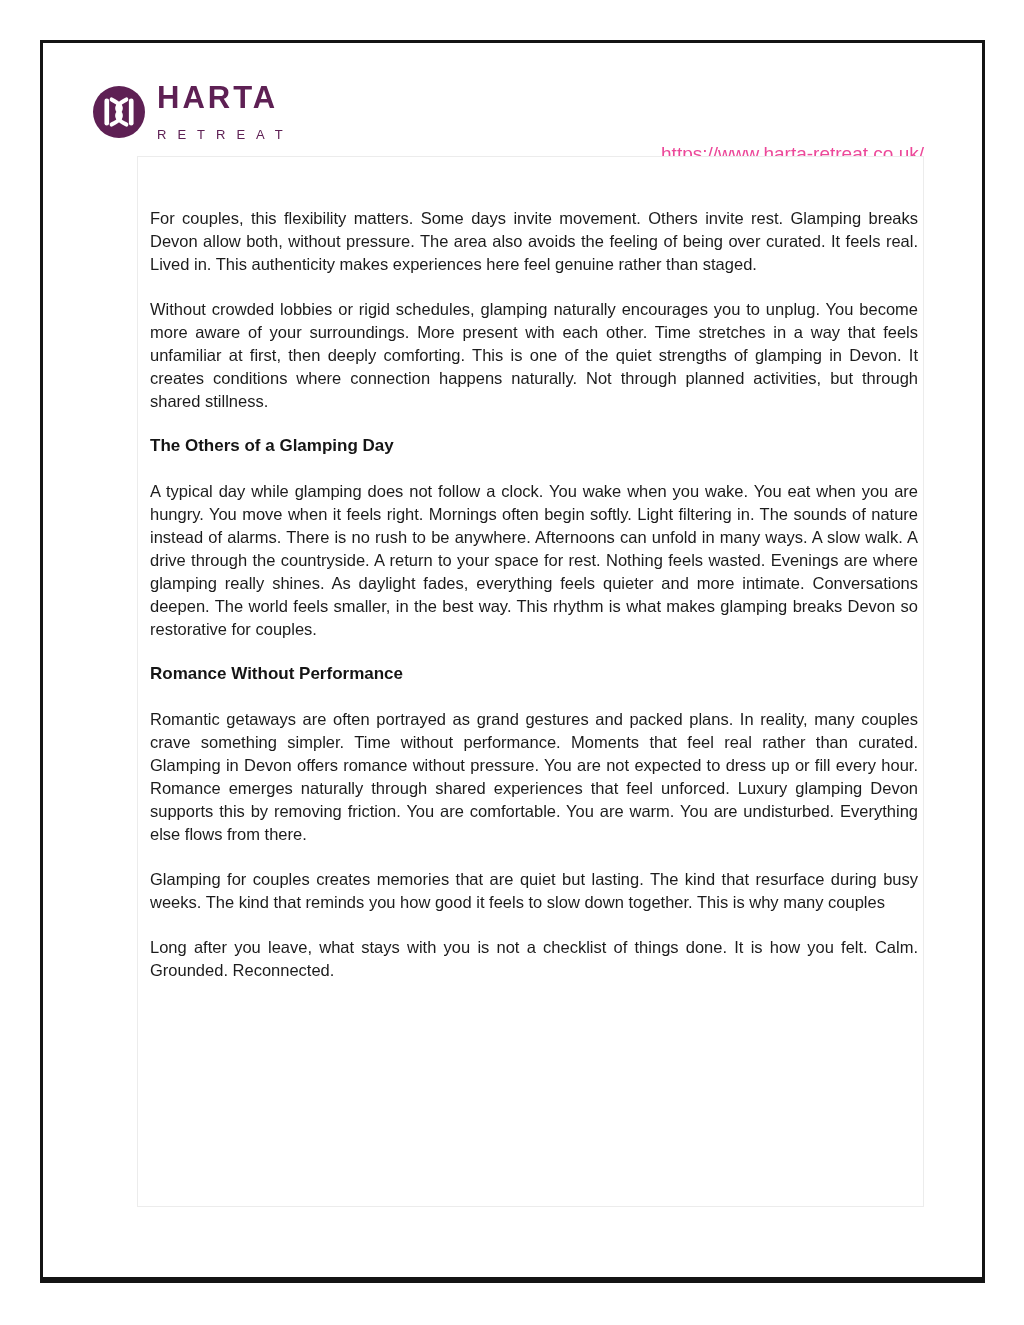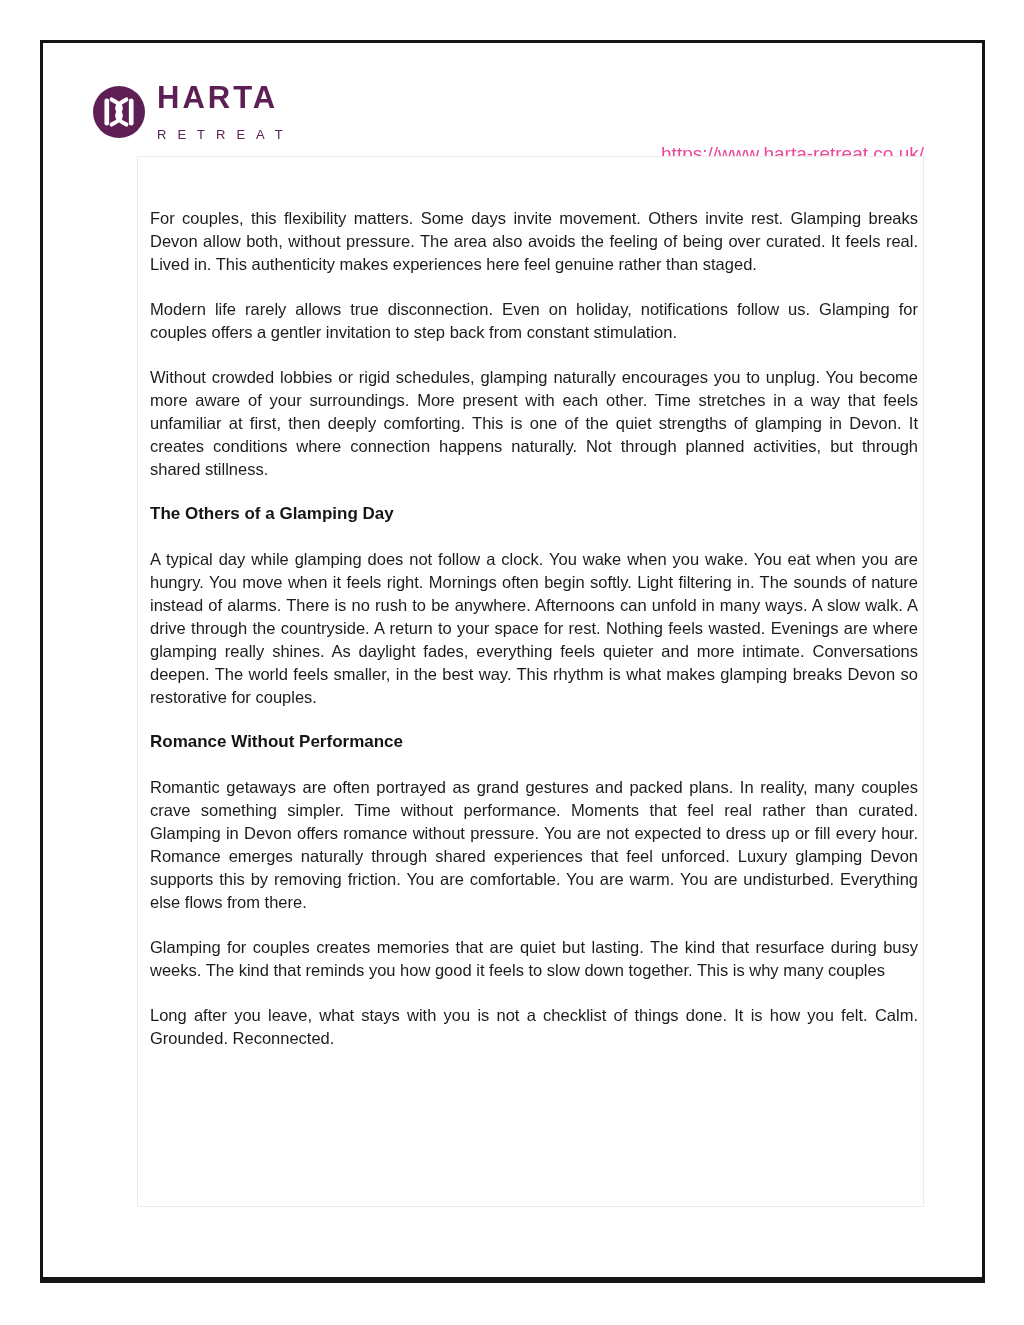--- a/index.html
+++ b/index.html
@@ -99,21 +99,20 @@
         <div class="brand-sub">RETREAT</div>
       </div>
     </div>
 
     <a class="site-url" href="#">https://www.harta-retreat.co.uk/</a>
 
   </div>
 
   <div class="content-box">
     <p class="para">For couples, this flexibility matters. Some days invite movement. Others invite rest. Glamping breaks Devon allow both, without pressure. The area also avoids the feeling of being over curated. It feels real. Lived in. This authenticity makes experiences here feel genuine rather than staged.</p>
-    <p class="para">Modern life rarely allows true disconnection. Even on holiday, notifications follow us. Glamping for couples offers a gentler invitation to step back from constant stimulation.</p>
     <p class="para">Without crowded lobbies or rigid schedules, glamping naturally encourages you to unplug. You become more aware of your surroundings. More present with each other. Time stretches in a way that feels unfamiliar at first, then deeply comforting. This is one of the quiet strengths of glamping in Devon. It creates conditions where connection happens naturally. Not through planned activities, but through shared stillness.</p>
     <h2 class="heading">The Others of a Glamping Day</h2>
     <p class="para">A typical day while glamping does not follow a clock. You wake when you wake. You eat when you are hungry. You move when it feels right. Mornings often begin softly. Light filtering in. The sounds of nature instead of alarms. There is no rush to be anywhere. Afternoons can unfold in many ways. A slow walk. A drive through the countryside. A return to your space for rest. Nothing feels wasted. Evenings are where glamping really shines. As daylight fades, everything feels quieter and more intimate. Conversations deepen. The world feels smaller, in the best way. This rhythm is what makes glamping breaks Devon so restorative for couples.</p>
     <h2 class="heading">Romance Without Performance</h2>
     <p class="para">Romantic getaways are often portrayed as grand gestures and packed plans. In reality, many couples crave something simpler. Time without performance. Moments that feel real rather than curated. Glamping in Devon offers romance without pressure. You are not expected to dress up or fill every hour. Romance emerges naturally through shared experiences that feel unforced. Luxury glamping Devon supports this by removing friction. You are comfortable. You are warm. You are undisturbed. Everything else flows from there.</p>
     <p class="para">Glamping for couples creates memories that are quiet but lasting. The kind that resurface during busy weeks. The kind that reminds you how good it feels to slow down together. This is why many couples</p>
     <p class="para">Long after you leave, what stays with you is not a checklist of things done. It is how you felt. Calm. Grounded. Reconnected.</p>
   </div>
 
 </div>

